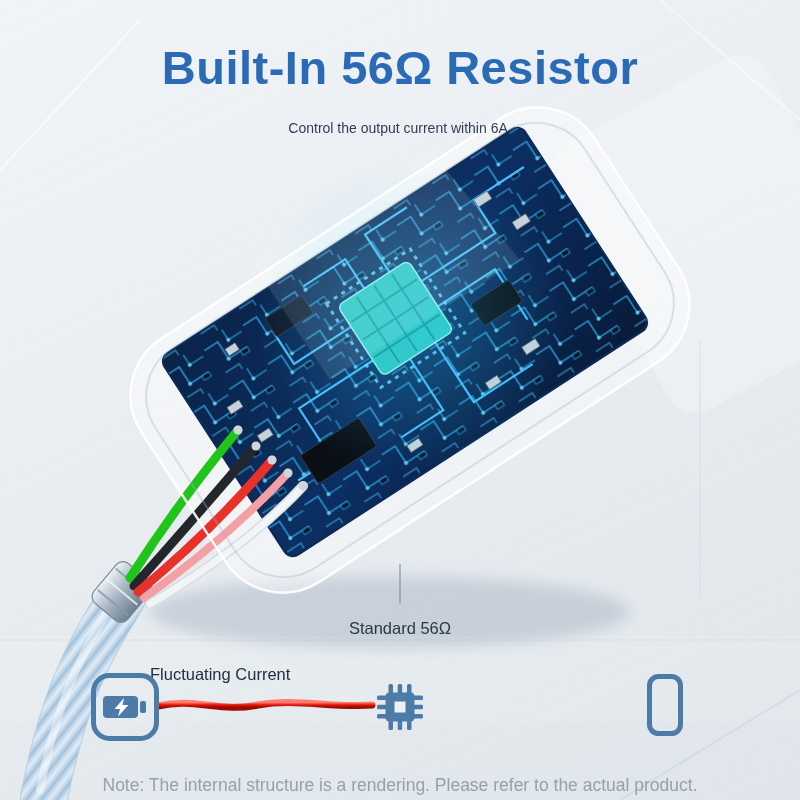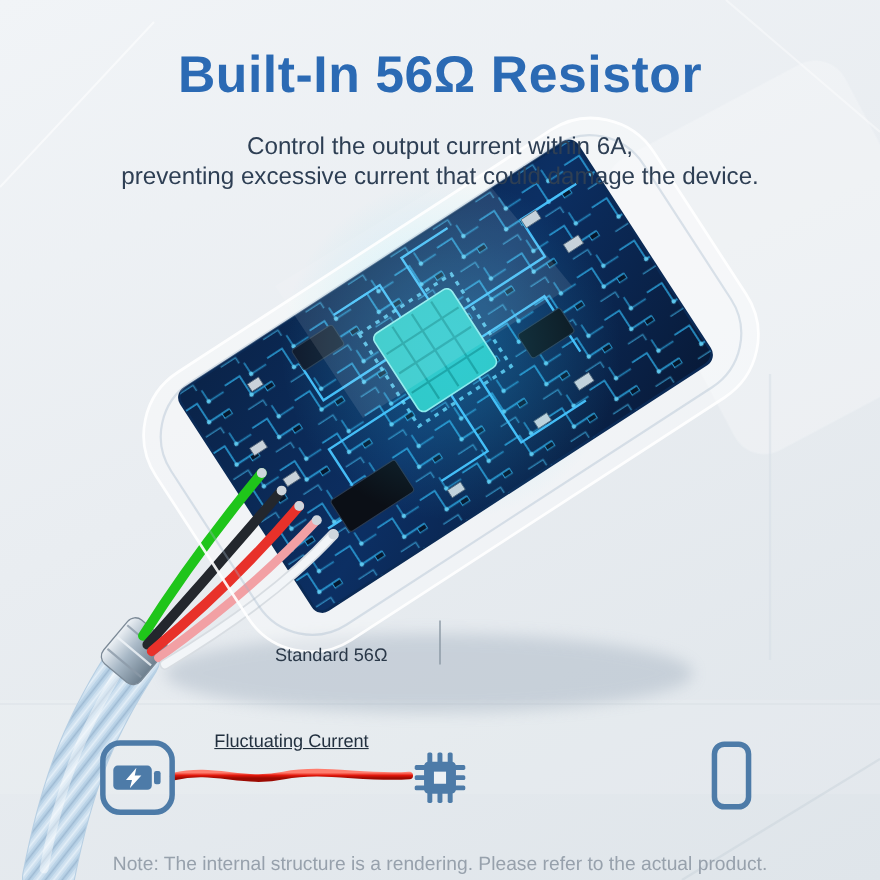--- a/index.html
+++ b/index.html
@@ -3,26 +3,26 @@
 <meta charset="utf-8">
 <style>
   html,body{margin:0;padding:0;}
   body{width:800px;height:800px;overflow:hidden;font-family:"Liberation Sans",sans-serif;}
   .stage{position:relative;width:800px;height:800px;overflow:hidden;
     background:linear-gradient(155deg,#f1f4f7 0%,#e9edf1 45%,#dfe5ea 100%);}
   .scene{position:absolute;inset:0;z-index:1;}
   .txt{position:absolute;z-index:2;}
   .title{top:40px;left:0;width:800px;text-align:center;font-size:47px;font-weight:700;
     color:#2b6ab4;letter-spacing:.5px;}
-  .sub{left:0;width:800px;text-align:center;font-size:22px;color:#2e3f54;}
+  .sub{left:0;width:800px;text-align:center;font-size:14px;color:#2e3f54;}
   .sub1{top:120px;}
   .sub2{top:147px;}
-  .callout{top:586px;left:250px;width:300px;font-size:16.5px;
+  .callout{top:618px;left:250px;width:300px;text-align:center;font-size:16.5px;
     color:#2a3848;line-height:21px;}
-  .flow-label{font-size:16.5px;color:#22303f;text-align:center;text-decoration:underline;}
+  .flow-label{font-size:16.5px;color:#22303f;text-align:left;}
   .fl-left{top:665px;left:150px;width:230px;}
   .fl-right{top:665px;left:418px;width:205px;}
   .note{top:752px;left:0;width:800px;text-align:center;font-size:17.5px;color:#97a1ac;margin-top:23px;}
   .icon{position:absolute;z-index:3;}
   .icon svg{display:block;}
   .icon-battery{top:671px;left:89px;}
   .icon-chip{top:678px;left:371px;}
   .icon-phone{top:672px;left:632px;}
 </style>
 </head>
@@ -169,21 +169,20 @@
     <path d="M400 564 V604" stroke="#8a96a2" stroke-width="1.5" opacity="0.85" fill="none"></path>
 
     <g fill="none" stroke-linecap="round">
       <path d="M158 706 C 195 697, 220 713, 258 705 C 295 698, 330 708, 372 705" stroke="url(#gradRed)" stroke-width="7"></path>
       <path d="M429 705 H 634" stroke="url(#gradGreen)" stroke-width="7"></path>
     </g>
   </svg>
 
   <div class="txt title">Built-In 56Ω Resistor</div>
   <div class="txt sub sub1">Control the output current within 6A,</div>
-  <div class="txt sub sub2">preventing excessive current that could damage the device.</div>
 
   <div class="txt callout">
     <div>Standard 56Ω</div>
   </div>
 
   <div class="txt flow-label fl-left">Fluctuating Current</div>
 
   <div class="icon icon-battery">
     <svg width="72" height="72" viewBox="0 0 72 72">
       <rect x="4.5" y="4.5" width="63" height="63" rx="16" fill="none" stroke="#4d7ba8" stroke-width="5"></rect>

